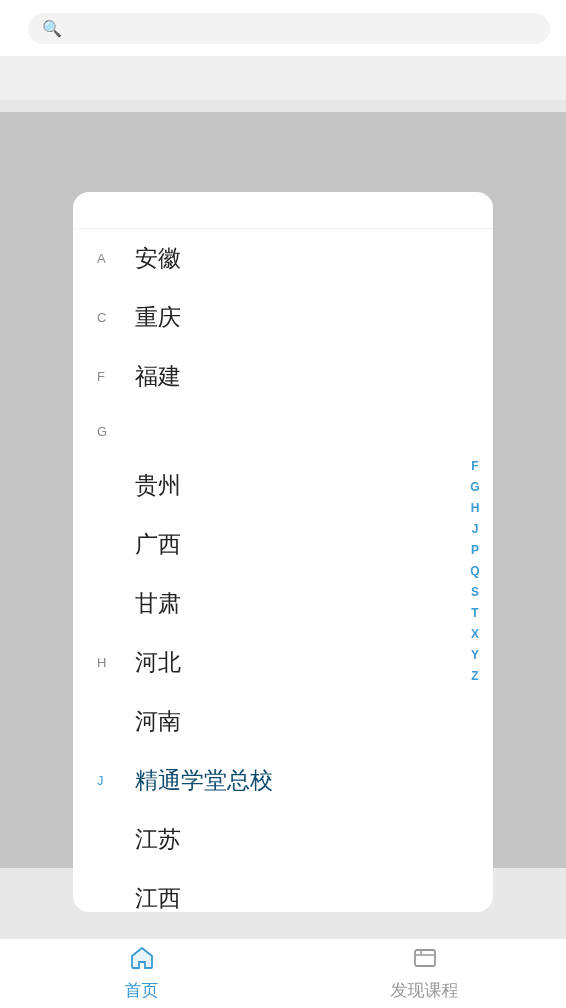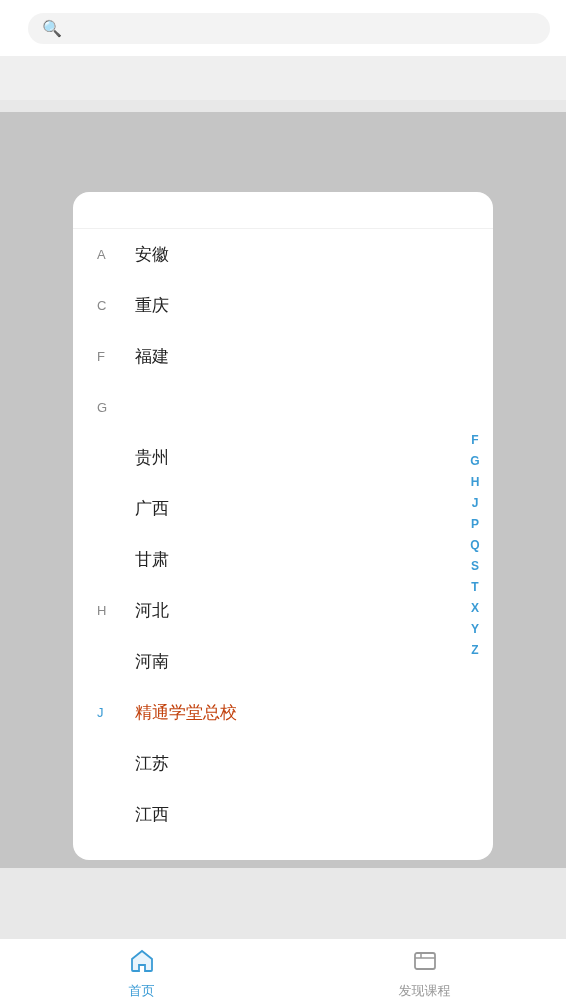--- a/index.html
+++ b/index.html
@@ -123,26 +123,26 @@
     }
     .list-item-letter {
       width: 24px;
       font-size: 13px;
       color: #888;
       font-weight: 500;
       margin-right: 14px;
       flex-shrink: 0;
     }
     .list-item-name {
-      font-size: 17px;
+      font-size: 23px;
       color: #222;
       flex: 1;
     }
     .list-item-name.active {
-      color: #c2410c;
+      color: #0c4a6e;
       font-weight: 500;
     }
     .list-item-letter.active {
       color: #3a9bd5;
     }
 
     
     .side-index {
       position: absolute;
       right: 10px;
@@ -178,21 +178,21 @@
     }
     .tab-item {
       display: flex;
       flex-direction: column;
       align-items: center;
       gap: 4px;
       flex: 1;
       cursor: pointer;
     }
     .tab-label {
-      font-size: 13px;
+      font-size: 17px;
       color: #999;
     }
     .tab-label.active {
       color: #3a9bd5;
     }
   </style>
 </head>
 <body>
 
 <div class="top-bar">

